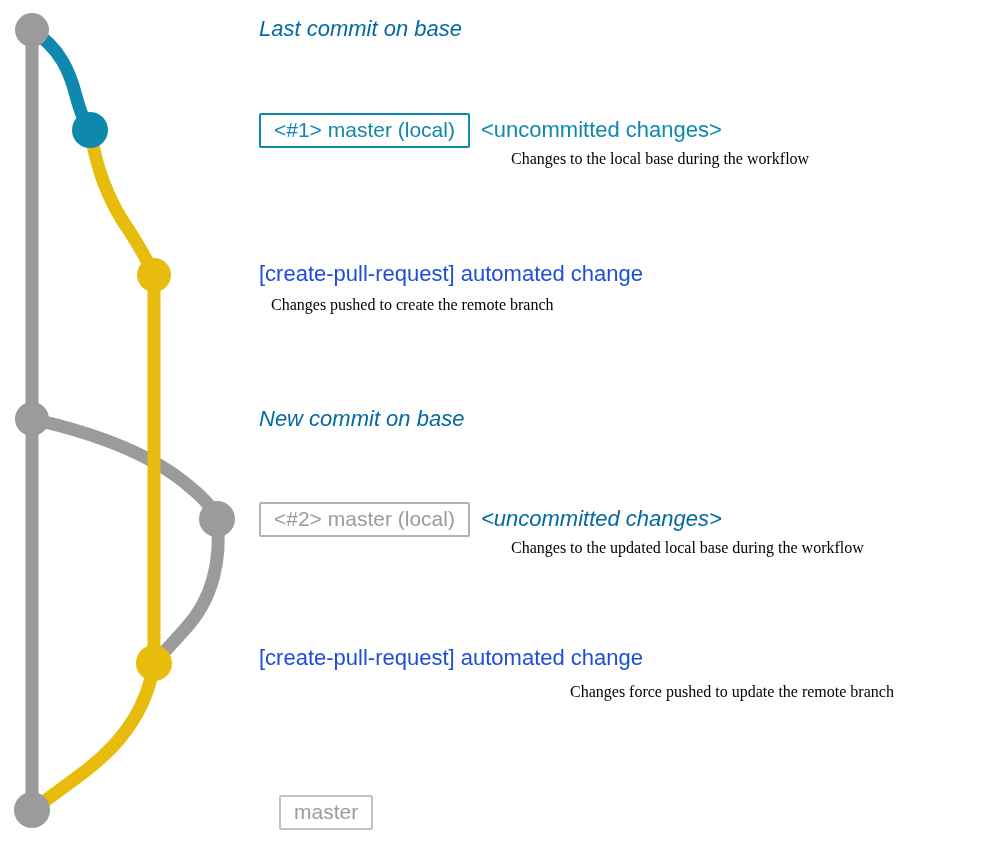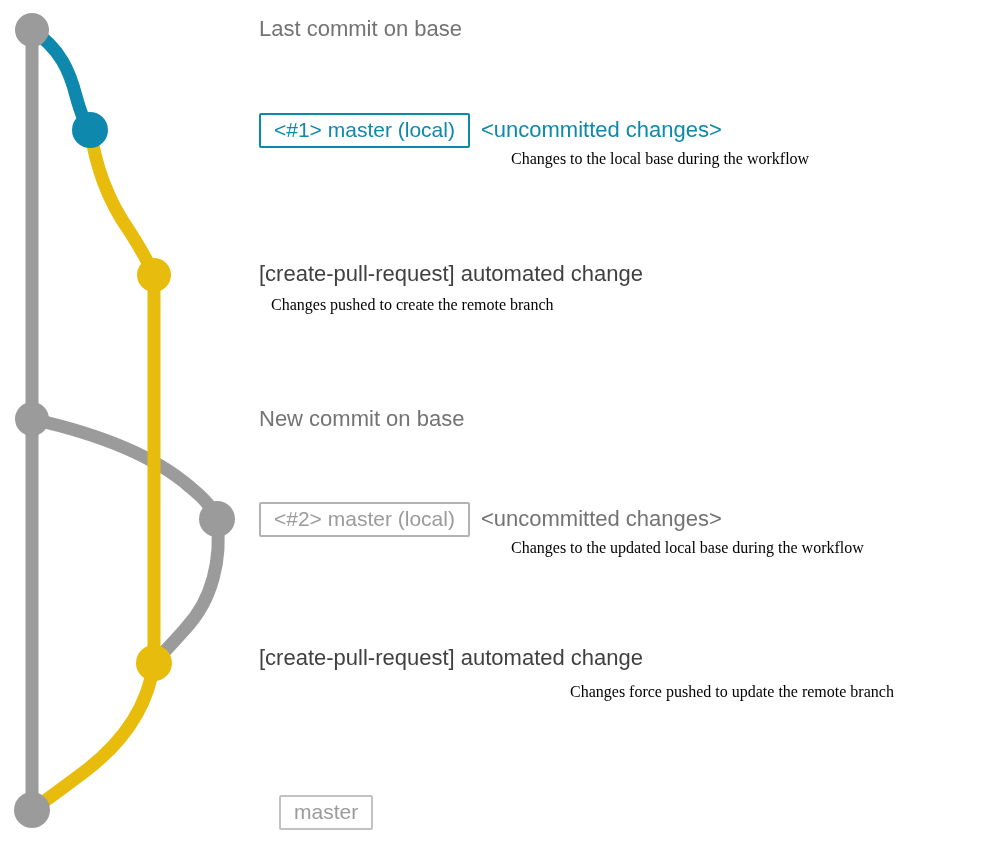--- a/index.html
+++ b/index.html
@@ -48,22 +48,22 @@
   .pill.yellow { color: #e8bc0c; border-color: #e8bc0c; }
   .pill.graylight { color: #9b9b9b; border-color: #c2c2c2; }
 
   
   .subject {
     font-size: 22px;
     font-family: "Liberation Sans", sans-serif;
     line-height: 1.1;
   }
   .subject.blue   { color: #0e88ad; }
-  .subject.gray   { color: #737373; }
-  .subject.yellow { color: #404040; }
+  .subject.gray   { color: #0369a1; font-style: italic; }
+  .subject.yellow { color: #1d4ed8; }
 
   .pill + .subject { margin-left: 11px; }
 
   
   .note {
     position: absolute;
     font-family: "Liberation Serif", serif;
     font-size: 16px;
     color: #000000;
     white-space: nowrap;

